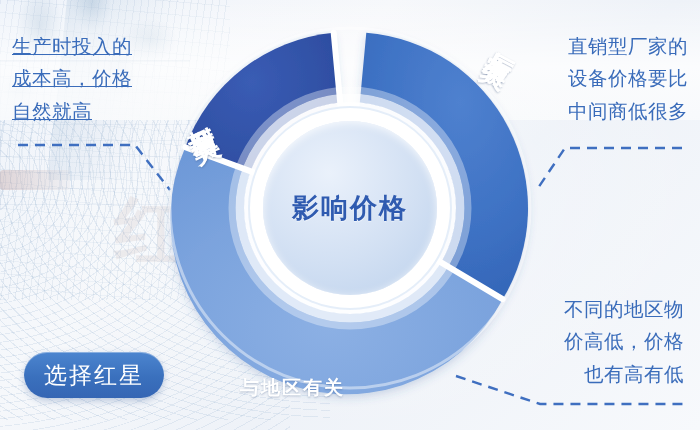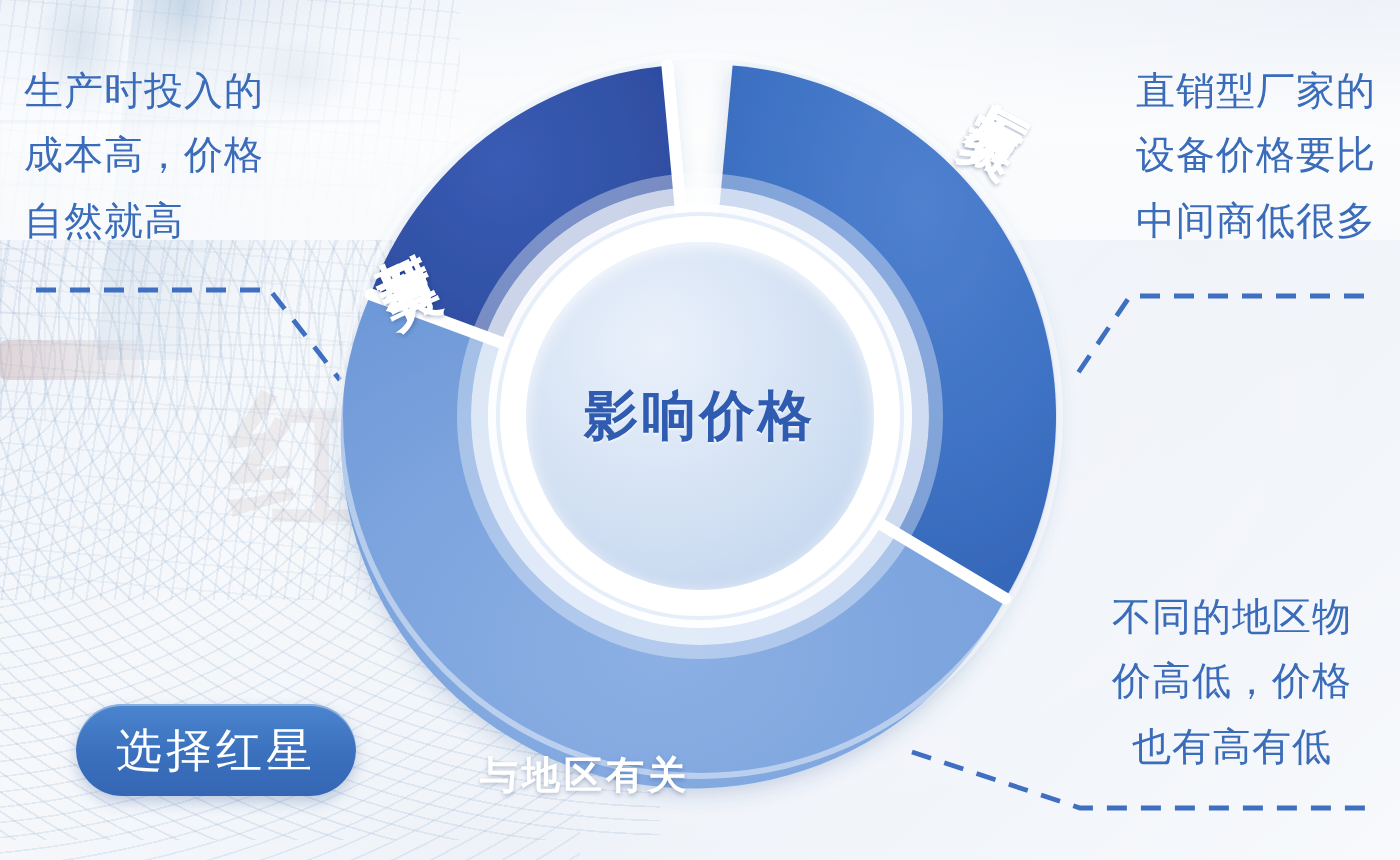--- a/index.html
+++ b/index.html
@@ -110,30 +110,30 @@
                inset 0 2px 8px rgba(255,255,255,.8);
     display:flex;flex-direction:column;align-items:center;justify-content:center;
   }
   .center-line{
     color:#2f5bb0;font-weight:700;font-size:27px;letter-spacing:2px;line-height:1.42;
     text-shadow:0 1px 1px rgba(255,255,255,.6);
   }
 
   
   .callout{position:absolute;color:#3a6cba;font-size:19.5px;line-height:1.66;letter-spacing:.5px;}
-  #callout-0{left:12px;top:30px;}
+  #callout-0{left:12px;top:30px;text-decoration:underline;}
   #callout-1{right:12px;top:30px;}
-  #callout-2{right:4px;top:293px;text-align:center;width:160px;}
+  #callout-2{right:16px;top:293px;text-align:right;width:160px;}
 
   
   #connectors{position:absolute;inset:0;pointer-events:none;}
 
   
   #brand-pill{
-    position:absolute;left:38px;top:352px;width:140px;height:46px;
+    position:absolute;left:24px;top:352px;width:140px;height:46px;
     border-radius:23px;
     background:linear-gradient(180deg,#4c85cf 0%,#3a70bd 55%,#3566b4 100%);
     box-shadow:0 3px 7px rgba(45,85,150,.28), inset 0 1px 0 rgba(255,255,255,.35);
     display:flex;align-items:center;justify-content:center;
     color:#fff;font-size:23px;letter-spacing:2px;
   }
 </style>
 </head>
 <body>
 

